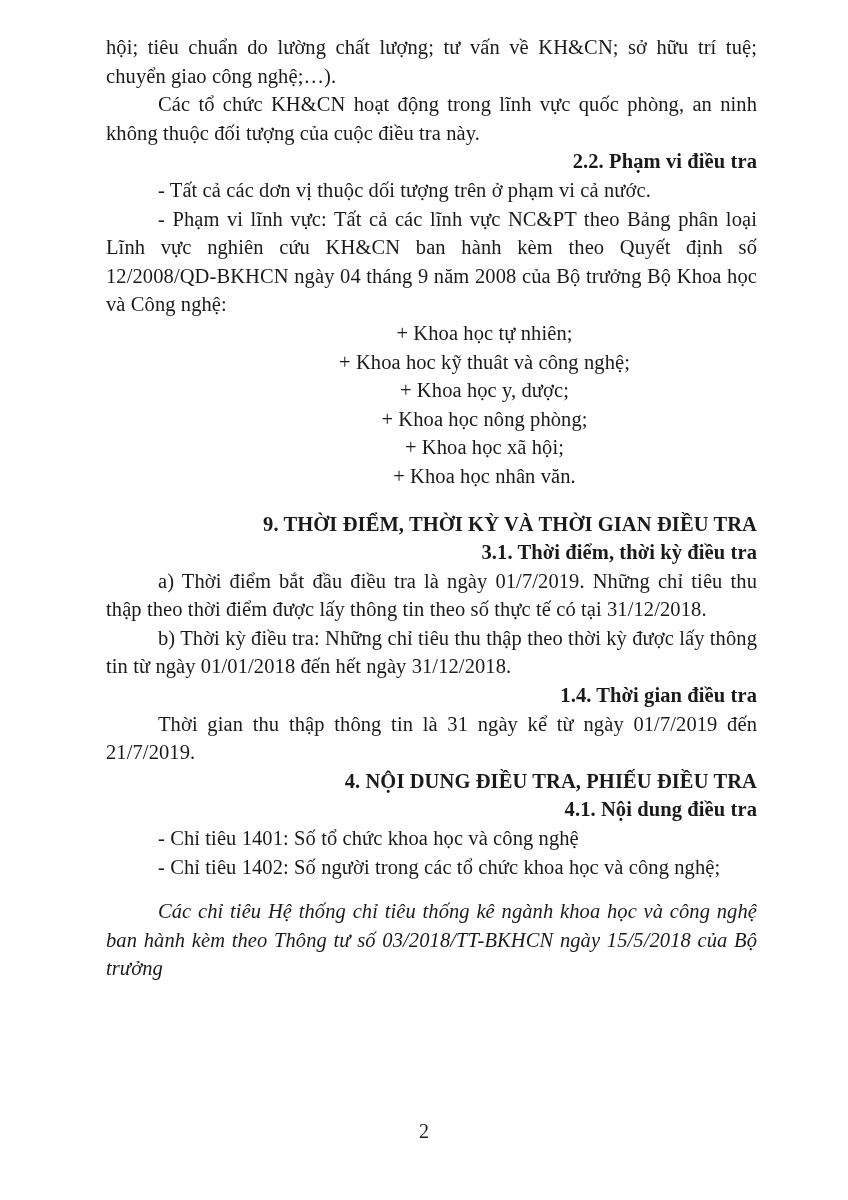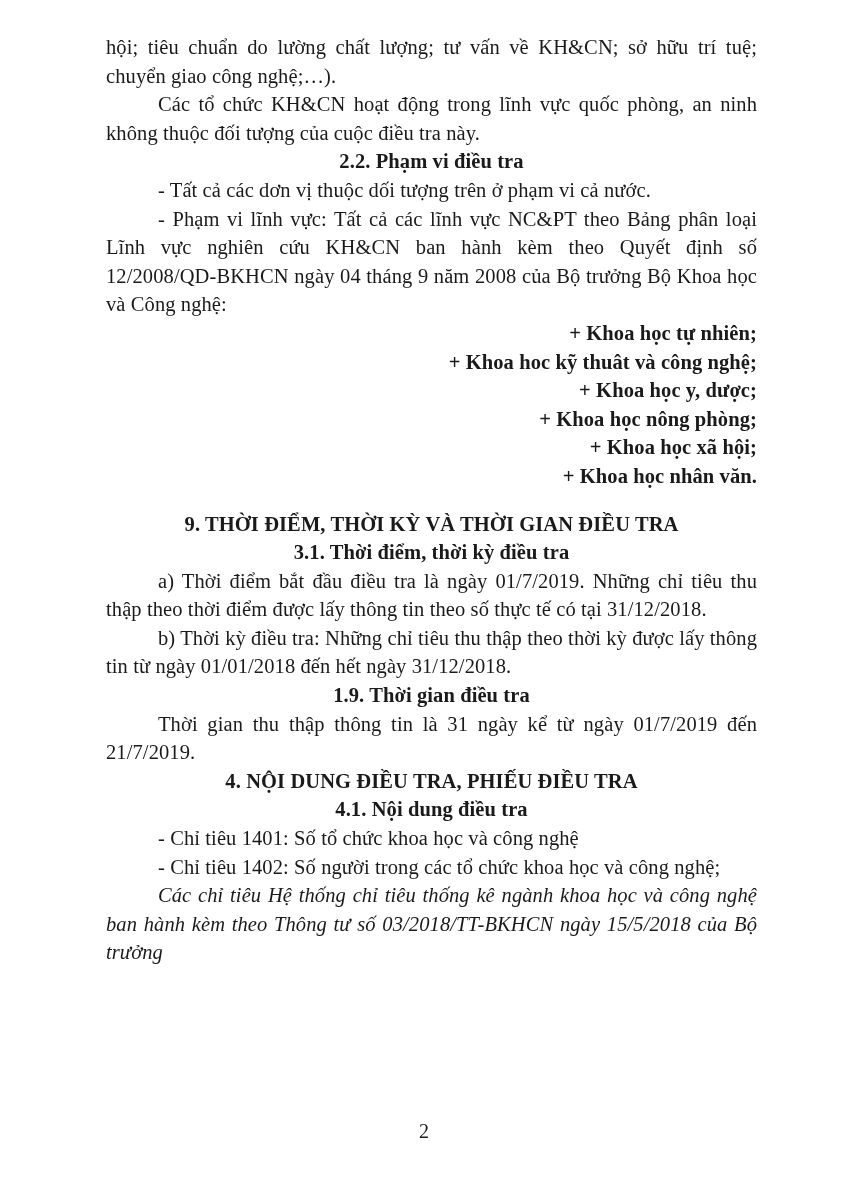--- a/index.html
+++ b/index.html
@@ -26,31 +26,30 @@
     margin: 0;
     padding: 0;
     font-size: 20.5px;
     line-height: 28.6px;
     text-align: justify;
     letter-spacing: 0.1px;
   }
   .content p.indent { text-indent: 52px; }
   .content p.h {
     font-weight: bold;
-    text-align: center;
+    text-align: right;
   }
   .content p.list {
     padding-left: 106px;
-    text-align: right;
-    font-weight: bold;
+    text-align: center;
   }
   .content p.italic { font-style: italic; }
   .content p.gap-sm { margin-top: 19px; }
   .content p.gap-lg { }
-  .content p.just-last { text-align-last: justify; }
+  .content p.just-last { text-align-last: justify; margin-top: 16px; }
   .page-number {
     position: absolute;
     left: 0;
     top: 1120px;
     width: 100%;
     text-align: center;
     font-size: 20px;
     color: #1a1a1a;
   }
 </style>
@@ -67,21 +66,21 @@
       <p class="list">+ Khoa học tự nhiên;</p>
       <p class="list">+ Khoa hoc kỹ thuât và công nghệ;</p>
       <p class="list">+ Khoa học y, dược;</p>
       <p class="list">+ Khoa học nông phòng;</p>
       <p class="list">+ Khoa học xã hội;</p>
       <p class="list">+ Khoa học nhân văn.</p>
       <p class="h gap-sm">9. THỜI ĐIỂM, THỜI KỲ VÀ THỜI GIAN ĐIỀU TRA</p>
       <p class="h">3.1. Thời điểm, thời kỳ điều tra</p>
       <p class="indent">a) Thời điểm bắt đầu điều tra là ngày 01/7/2019. Những chỉ tiêu thu thập theo thời điểm được lấy thông tin theo số thực tế có tại 31/12/2018.</p>
       <p class="indent">b) Thời kỳ điều tra: Những chỉ tiêu thu thập theo thời kỳ được lấy thông tin từ ngày 01/01/2018 đến hết ngày 31/12/2018.</p>
-      <p class="h">1.9. Thời gian điều tra</p>
+      <p class="h">1.4. Thời gian điều tra</p>
       <p class="indent">Thời gian thu thập thông tin là 31 ngày kể từ ngày 01/7/2019 đến 21/7/2019.</p>
       <p class="h gap-lg">4. NỘI DUNG ĐIỀU TRA, PHIẾU ĐIỀU TRA</p>
       <p class="h">4.1. Nội dung điều tra</p>
       <p class="indent">- Chỉ tiêu 1401: Số tổ chức khoa học và công nghệ</p>
       <p class="indent">- Chỉ tiêu 1402: Số người trong các tổ chức khoa học và công nghệ;</p>
       <p class="indent italic just-last">Các chỉ tiêu Hệ thống chỉ tiêu thống kê ngành khoa học và công nghệ ban hành kèm theo Thông tư số 03/2018/TT-BKHCN ngày 15/5/2018 của Bộ trưởng</p>
     </div>
   <div class="page-number">2</div>
 </div>
 

